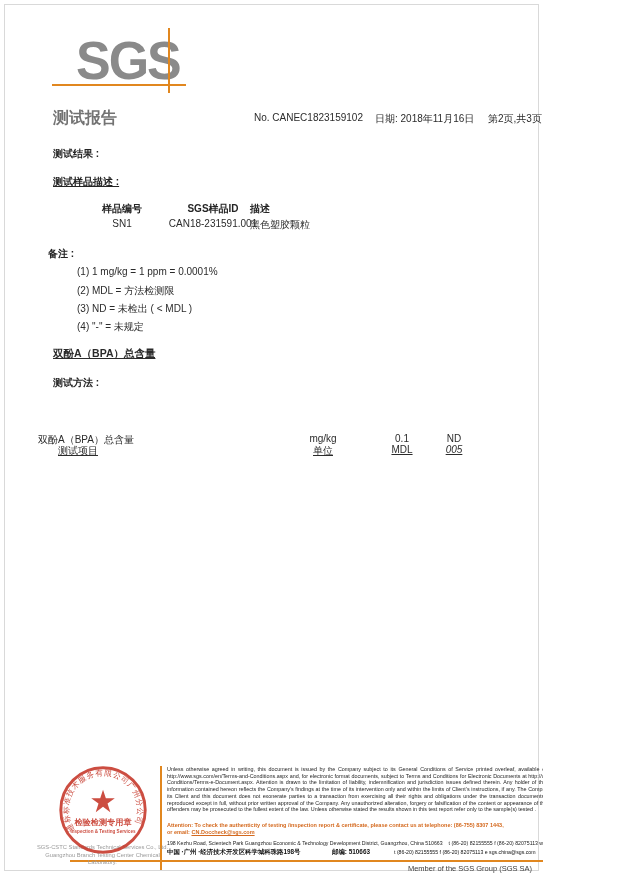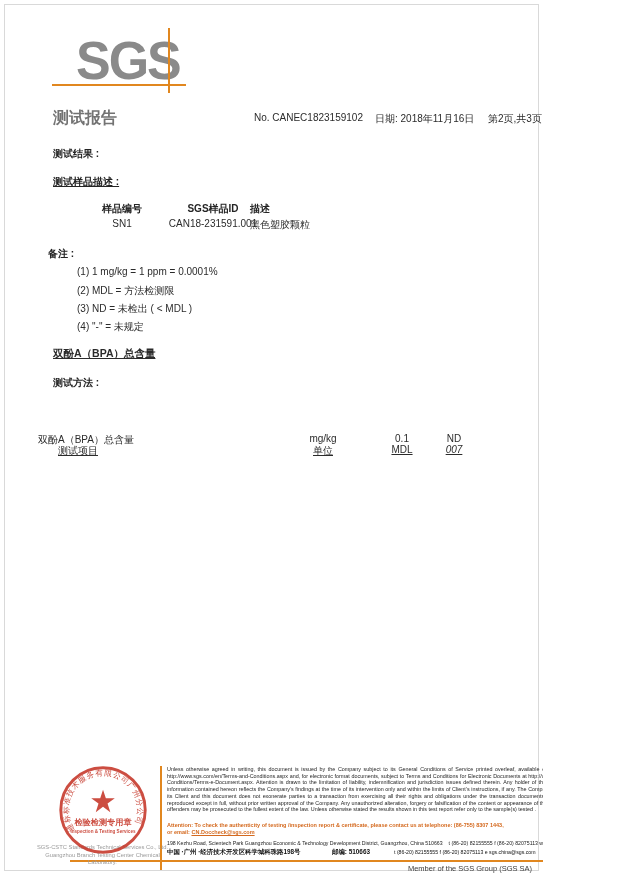--- a/index.html
+++ b/index.html
@@ -112,21 +112,21 @@
   <div class="remark" style="top:284px">(2) MDL = 方法检测限</div>
   <div class="remark" style="top:302px">(3) ND = 未检出 ( &lt; MDL )</div>
   <div class="remark" style="top:320px">(4) "-" = 未规定</div>
 
   <div class="bpa-heading">双酚A（BPA）总含量</div>
   <div class="method-label body-10 lbl">测试方法 :</div>
 
   <div class="rt-item-head rt-head body-10">测试项目</div>
   <div class="rt-unit rt-head body-10">单位</div>
   <div class="rt-mdl rt-head body-10">MDL</div>
-  <div class="rt-001 rt-head body-10 italic">007</div>
+  <div class="rt-001 rt-head body-10 italic">005</div>
   <div class="rt-item rt-row body-10">双酚A（BPA）总含量</div>
   <div class="rt-unit rt-row body-10">mg/kg</div>
   <div class="rt-mdl rt-row body-10">0.1</div>
   <div class="rt-001 rt-row body-10">ND</div>
 
   <div class="footer-vline"></div>
   <div class="footer-hline"></div>
 
   <div class="footer-legal">Unless otherwise agreed in writing, this document is issued by the Company subject to its General Conditions of Service printed overleaf, available on request or accessible at http://www.sgs.com/en/Terms-and-Conditions.aspx and, for electronic format documents, subject to Terms and Conditions for Electronic Documents at http://www.sgs.com/en/Terms-and-Conditions/Terms-e-Document.aspx. Attention is drawn to the limitation of liability, indemnification and jurisdiction issues defined therein. Any holder of this document is advised that information contained hereon reflects the Company's findings at the time of its intervention only and within the limits of Client's instructions, if any. The Company's sole responsibility is to its Client and this document does not exonerate parties to a transaction from exercising all their rights and obligations under the transaction documents. This document cannot be reproduced except in full, without prior written approval of the Company. Any unauthorized alteration, forgery or falsification of the content or appearance of this document is unlawful and offenders may be prosecuted to the fullest extent of the law. Unless otherwise stated the results shown in this test report refer only to the sample(s) tested .</div>
 

